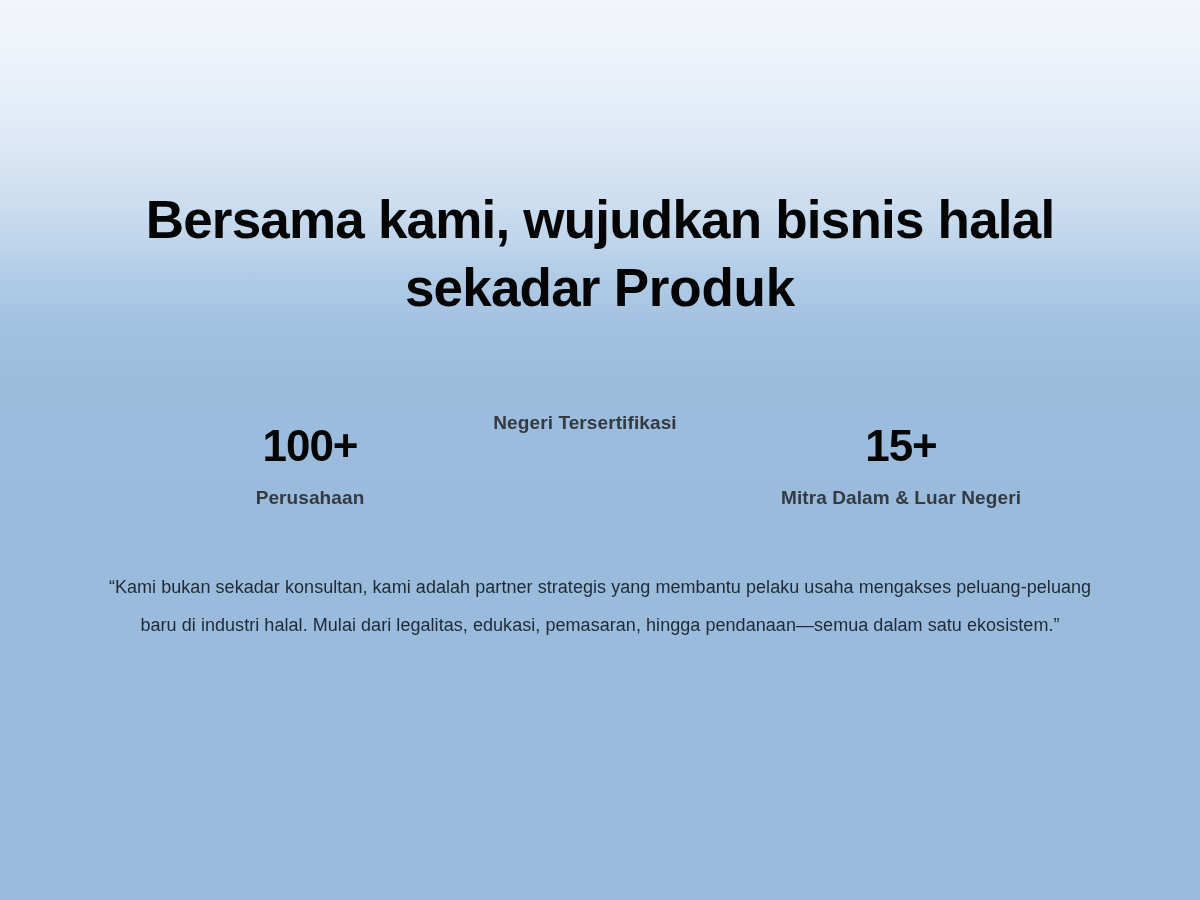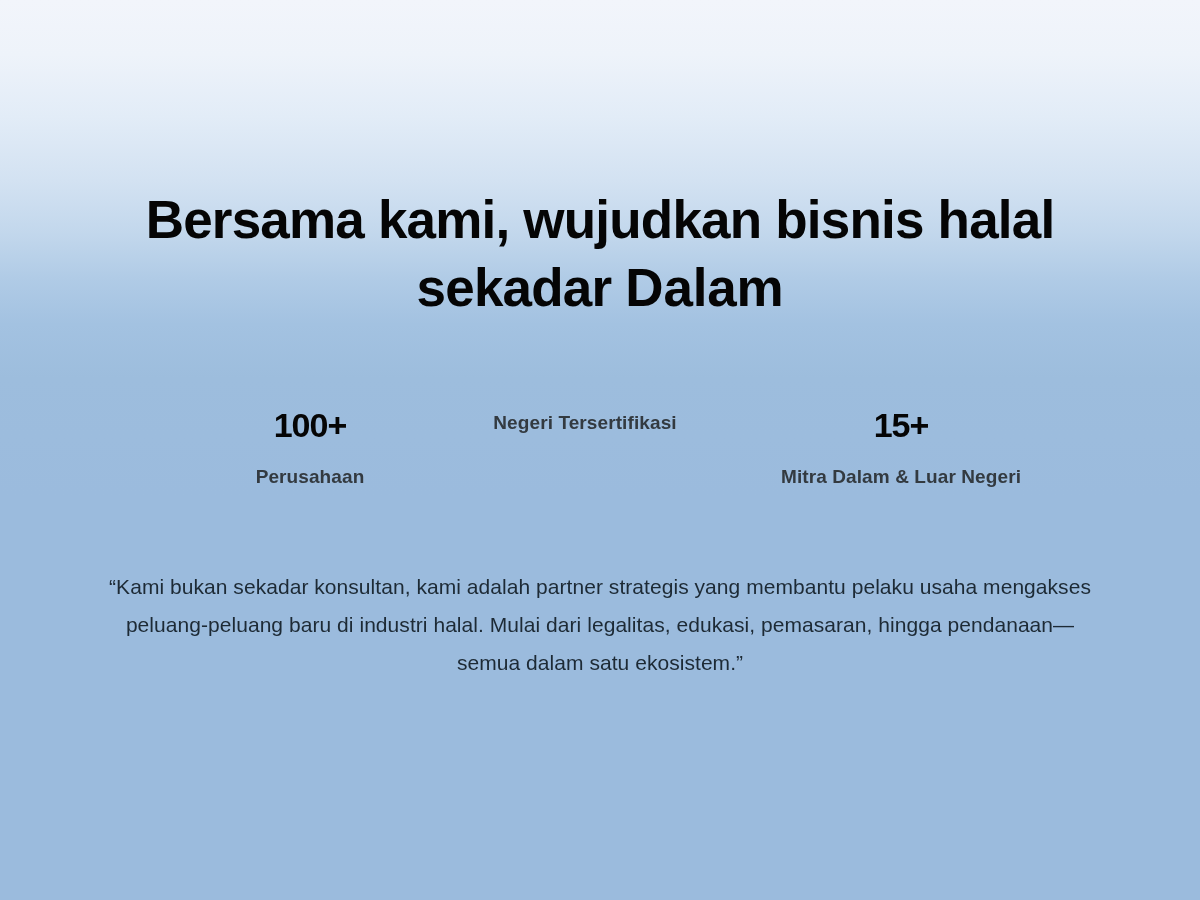--- a/index.html
+++ b/index.html
@@ -87,26 +87,27 @@
   .stat {
     text-align: center;
     flex: 0 0 auto;
   }
 
   .stat-0 { width: 248px; }
   .stat-1 { width: 300px; }
   .stat-2 { width: 330px; }
 
   .stat-value {
-    font-size: 34px;
+    font-size: 44px;
     line-height: 54px;
     font-weight: 700;
     color: #050505;
     letter-spacing: -1px;
     font-family: "Liberation Sans", sans-serif;
+    margin-top: 21px;
   }
 
   .stat-label {
     margin-top: 12px;
     font-size: 19px;
     line-height: 26px;
     font-weight: 700;
     color: #333a40;
     letter-spacing: 0.1px;
     white-space: nowrap;
@@ -114,37 +115,37 @@
     text-align: center;
   }
 
   
   .quote {
     position: absolute;
     left: 100px;
     top: 568px;
     width: 1000px;
     text-align: center;
-    font-size: 21px;
+    font-size: 18px;
     line-height: 38px;
     font-weight: 400;
     color: #1d2a35;
     letter-spacing: 0.05px;
     font-family: "Liberation Sans", sans-serif;
   }
 </style>
 </head>
 <body>
 
 <div class="hero">
   <div class="hero-inner">
 
     <h1 class="headline">
       <span class="line1">Bersama kami, wujudkan bisnis halal</span>
-      <span class="line2"><span>sekadar</span><span class="accent">Dalam</span></span>
+      <span class="line2"><span>sekadar</span><span class="accent">Produk</span></span>
     </h1>
 
     <div class="stats">
 
       <div class="stat stat-0">
         <div class="stat-value">100+</div>
         <div class="stat-label">Perusahaan</div>
       </div>
 
       <div class="stat stat-1">

